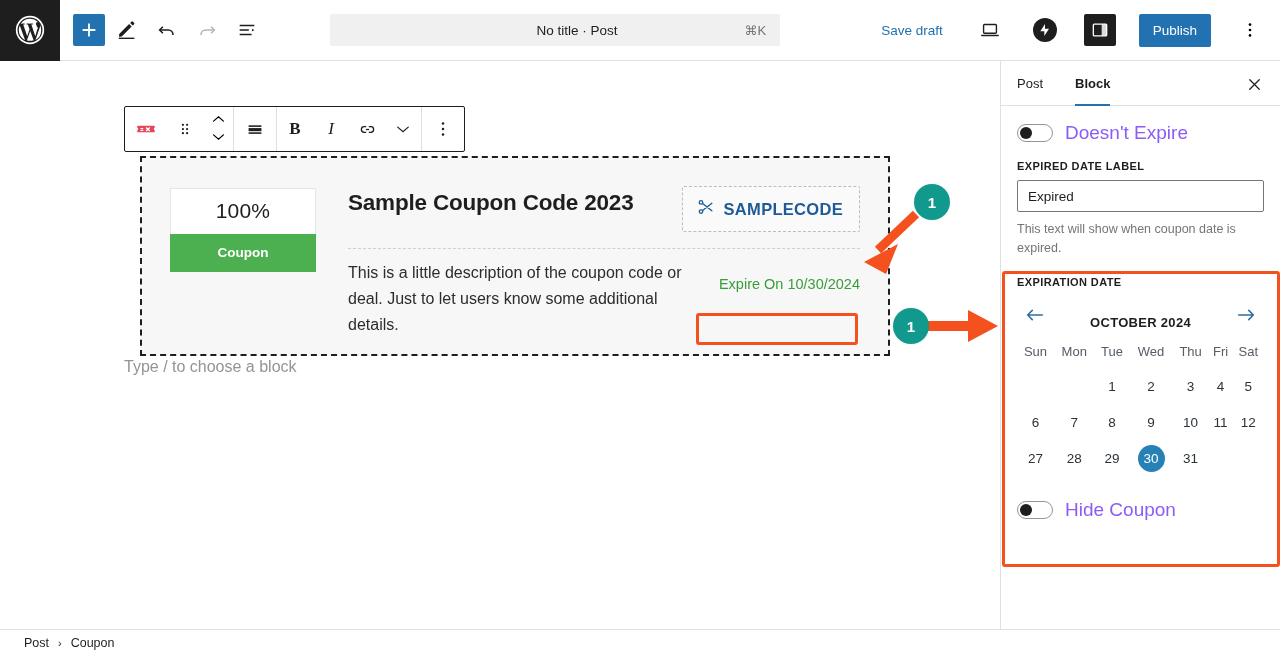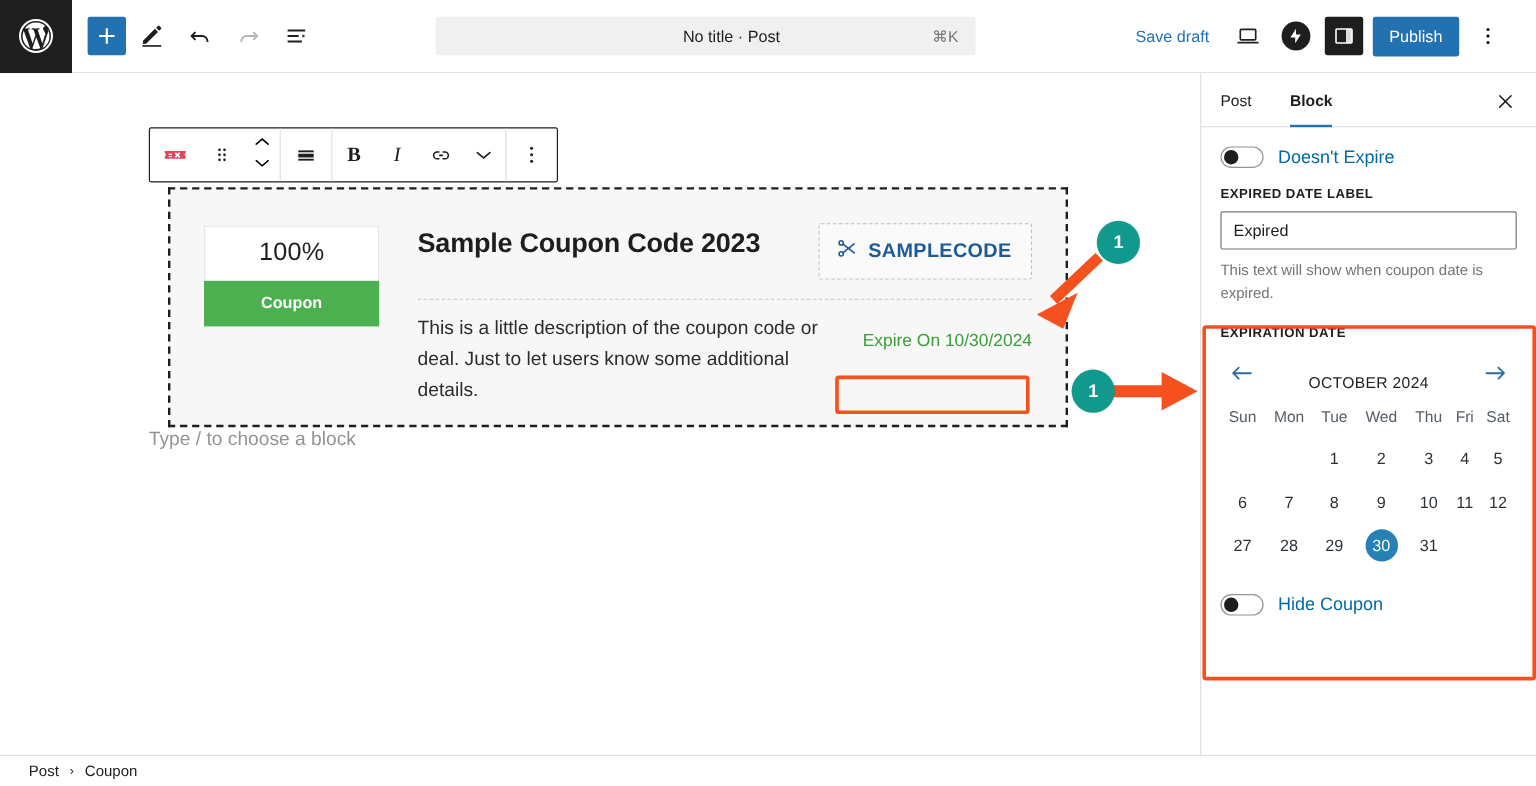--- a/index.html
+++ b/index.html
@@ -36,21 +36,21 @@
   .tb-center { flex: 1; display: flex; justify-content: center; }
   .doc-bar {
     width: 450px; height: 32px; background: #f0f0f0; border-radius: 2px;
     display: flex; align-items: center; justify-content: center;
     position: relative; cursor: pointer;
   }
   .doc-title { font-size: 13.5px; color: #1e1e1e; margin-left: 44px; }
   .doc-shortcut {
     position: absolute; right: 14px; font-size: 13px; color: #757575;
   }
-  .tb-right { display: flex; align-items: center; gap: 8px; padding-right: 24px; flex: none; margin-left: 28px; }
+  .tb-right { display: flex; align-items: center; gap: 23px; padding-right: 14px; flex: none; margin-left: 28px; }
   .save-draft {
     font-size: 13.5px; color: #2271b1; background: none; border: none;
     cursor: pointer; padding: 6px 8px;
   }
   .icon-btn {
     width: 32px; height: 32px; display: flex; align-items: center;
     justify-content: center; background: none; border: none; cursor: pointer; color: #1e1e1e;
   }
   .icon-btn.dark { background: #1e1e1e; color: #fff; border-radius: 2px; }
   .jetpack-circle {
@@ -161,21 +161,21 @@
   .sb-body { padding: 0; }
   .toggle-row { display: flex; align-items: center; gap: 12px; padding: 16px; }
   .toggle {
     width: 36px; height: 18px; border-radius: 9px; border: 1px solid #949494;
     background: #fff; position: relative; flex: none; cursor: pointer;
   }
   .toggle .knob {
     position: absolute; left: 2px; top: 2px; width: 12px; height: 12px;
     border-radius: 50%; background: #1e1e1e;
   }
-  .toggle-label { font-size: 15px; color: #0369a1; text-align: right; }
+  .toggle-label { font-size: 19px; color: #8b5cf6; text-align: right; }
   .field-wrap { padding: 0 16px; }
   .field-label {
     font-size: 11px; font-weight: bold; color: #1e1e1e;
     letter-spacing: .4px; margin-bottom: 8px;
   }
   .text-input {
     width: 100%; height: 32px; border: 1px solid #757575; border-radius: 2px;
     padding: 0 10px; font-size: 13.5px; color: #1e1e1e; font-family: inherit;
     background: #fff;
   }
@@ -193,21 +193,21 @@
   }
   .cal-nav {
     display: flex; align-items: center; justify-content: space-between;
     margin-bottom: 14px; padding: 0 4px;
   }
   .cal-arrow {
     background: none; border: none; cursor: pointer; color: #2e6e9e;
     display: flex; align-items: center; justify-content: center;
     width: 28px; height: 26px;
   }
-  .cal-month { font-size: 13px; font-weight: normal; color: #1e1e1e; letter-spacing: .3px; margin-top: 15px; }
+  .cal-month { font-size: 13px; font-weight: bold; color: #1e1e1e; letter-spacing: .3px; margin-top: 15px; }
   table.cal { width: 100%; border-collapse: collapse; }
   table.cal th {
     font-size: 13px; font-weight: normal; color: #555d66;
     padding-bottom: 10px; text-align: center; margin-left: 32px;
   }
   table.cal td {
     text-align: center; font-size: 13.5px; color: #2c3338;
     height: 36px; cursor: pointer; vertical-align: middle;
   }
   .day-sel {

